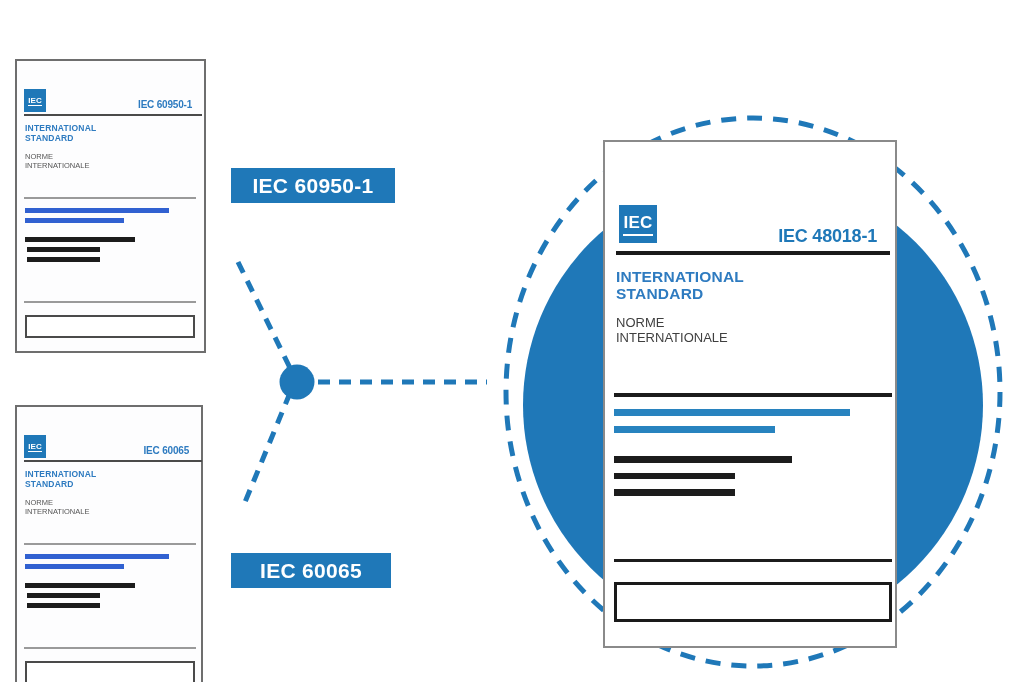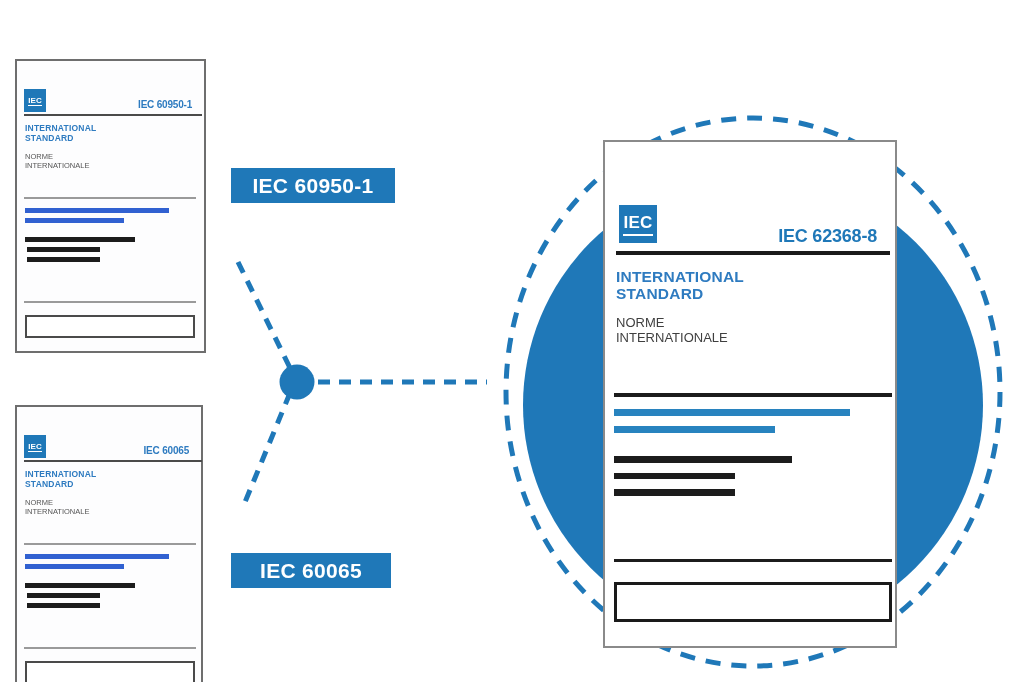--- a/index.html
+++ b/index.html
@@ -140,21 +140,21 @@
     <div class="el sd-div2"></div>
     <div class="el sd-box"></div>
   </div>
 
   <div class="callout" style="left:231px;top:513px;width:160px;height:35px">IEC 60065</div>
 
   <div class="bdoc">
     <div class="el bd-logo">
       <span>IEC</span>
     </div>
-    <div class="el bd-code">IEC 62368-8</div>
+    <div class="el bd-code">IEC 48018-1</div>
     <div class="el bd-hrule"></div>
     <div class="el bd-title">
       <div>INTERNATIONAL</div>
       <div>STANDARD</div>
     </div>
     <div class="el bd-sub">
       <div>NORME</div>
       <div>INTERNATIONALE</div>
     </div>
     <div class="el bd-div1"></div>

